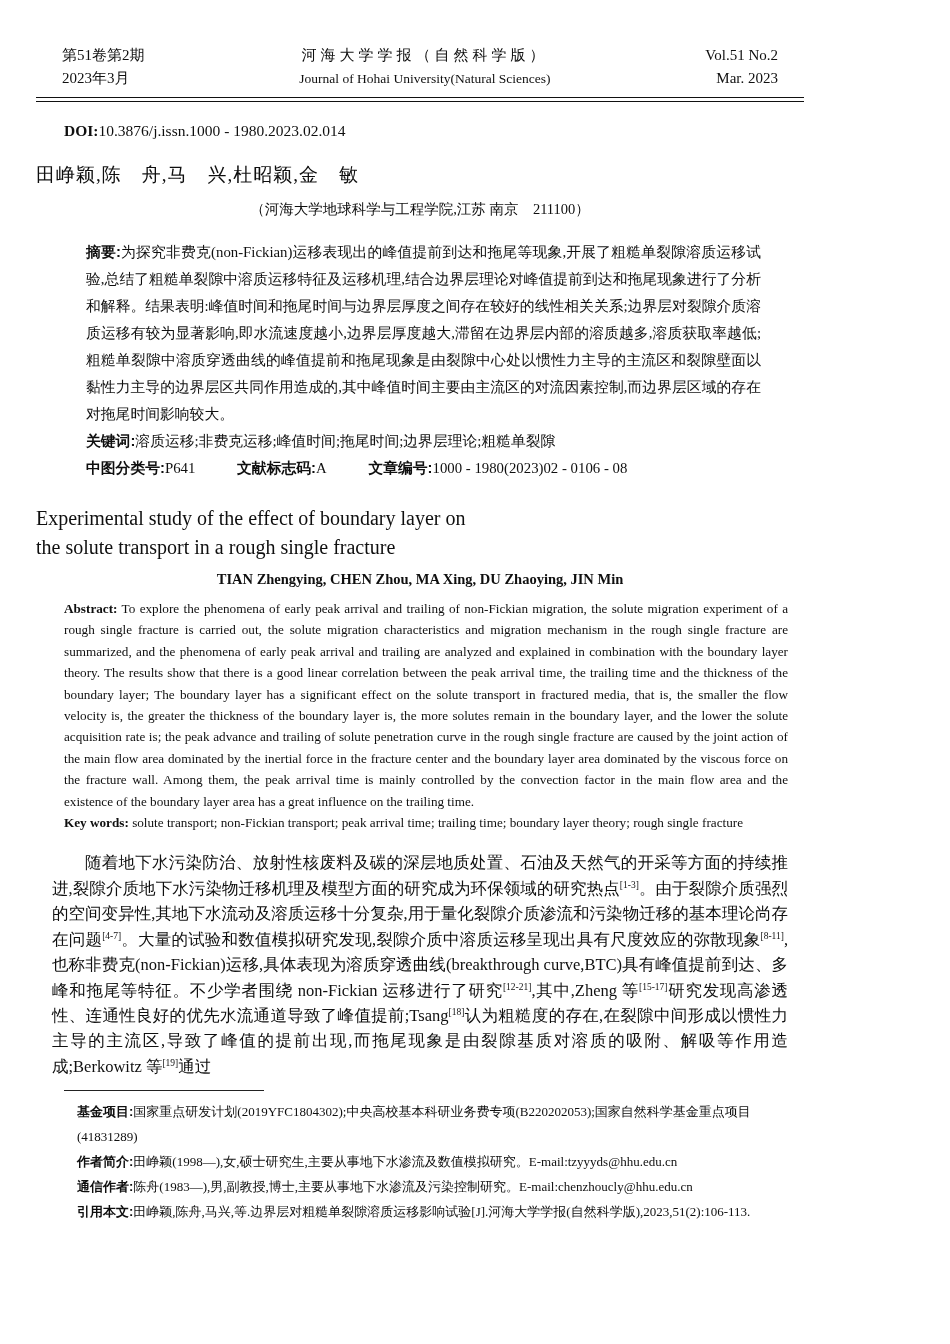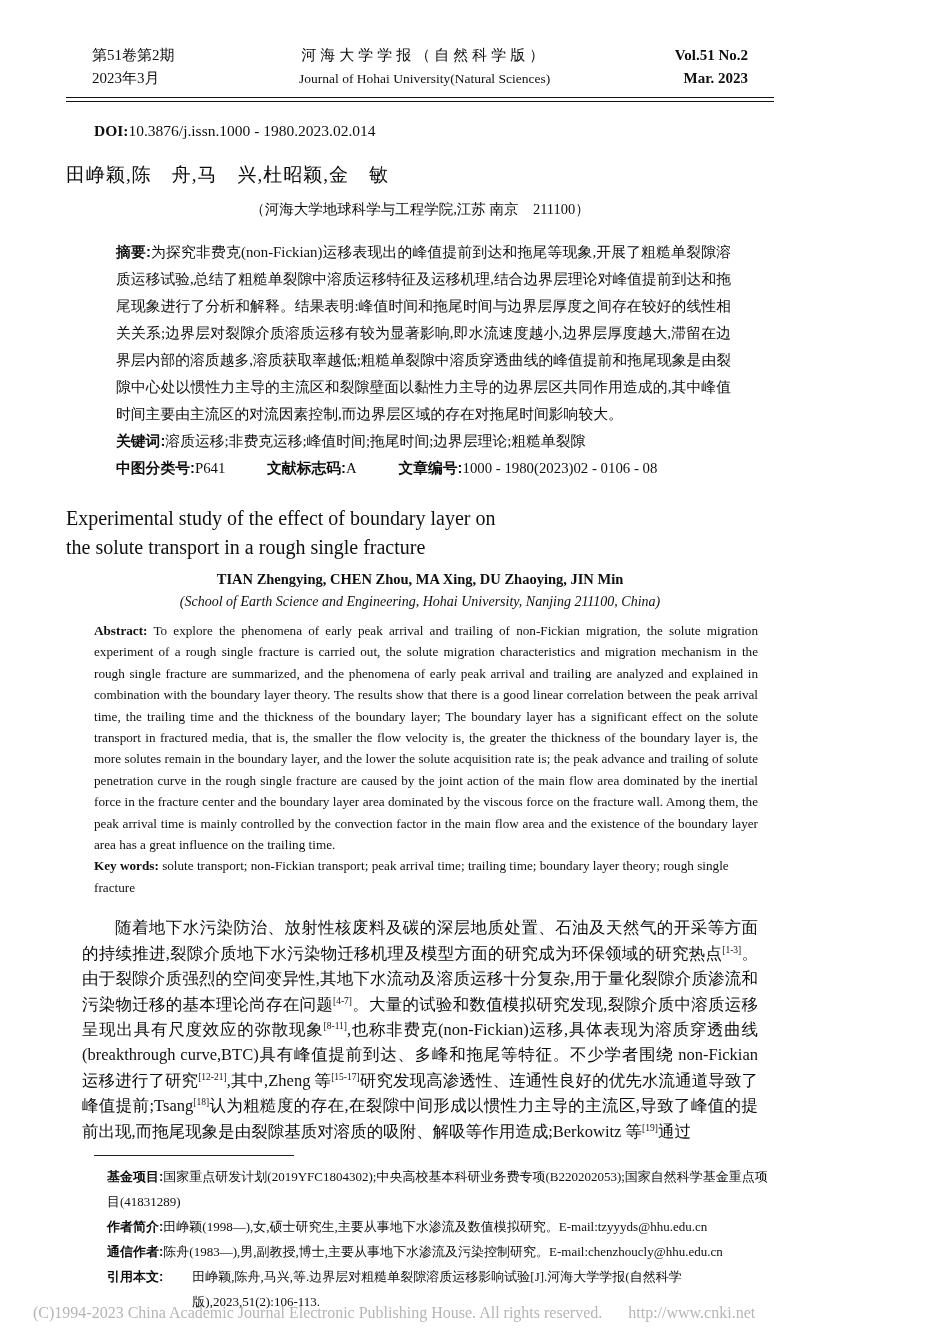--- a/index.html
+++ b/index.html
@@ -1,31 +1,31 @@
 <!DOCTYPE html>
 <html><head>
 <meta charset="utf-8">
 <style>
   html,body{margin:0;padding:0;background:#ffffff;}
   .page{
     position:relative;
     width:840px;height:1344px;
     box-sizing:border-box;
-    padding:44px 66px 0;
+    padding:44px 36px 0;
     background:#fff;
     color:#0f0f0f;
     font-family:"Liberation Serif","DejaVu Serif",serif;
     overflow:hidden;
   }
   
   .jheader{display:flex;justify-content:space-between;align-items:flex-start;padding:0 26px 0 26px;}
   .jh-col{font-size:15px;line-height:23px;}
   .jh-left{text-align:left;white-space:nowrap;}
   .jh-center{text-align:center;flex:1;}
-  .jh-right{text-align:right;white-space:nowrap;font-weight:bold;}
+  .jh-right{text-align:right;white-space:nowrap;}
   .jh-cn{letter-spacing:4px;}
   .jh-en{font-size:13.5px;letter-spacing:0;}
   .rule-double{margin-top:7px;height:3px;border-top:1.6px solid #111;border-bottom:1.6px solid #111;}
   
   .doi{margin:20px 0 0 28px;font-size:15.5px;}
   .doi b{font-weight:bold;}
   
   .title-cn{margin-top:26px;text-align:center;font-size:32px;font-weight:bold;letter-spacing:3px;}
   .authors-cn{margin-top:22px;text-align:left;font-size:19px;letter-spacing:1px;}
   .affil-cn{margin-top:12px;text-align:center;font-size:14.5px;}
@@ -43,21 +43,21 @@
   .abs-en{margin:10px 16px 0 28px;font-size:13.2px;line-height:21.4px;text-align:justify;}
   .abs-en b{font-style:normal;}
   .kw-en{margin:0 16px 0 28px;font-size:13.2px;line-height:21.4px;}
   
   .body-par{margin:17px 16px 0 16px;font-size:16.5px;line-height:25.4px;text-align:justify;text-indent:2em;}
   .body-par sup{font-size:9.5px;line-height:0;}
   
   .fn-rule{margin:11px 0 0 28px;width:200px;border-top:1.3px solid #222;}
   .footnotes{margin:8px 0 0 41px;font-size:13px;line-height:25px;}
   .fn-label{font-family:"Liberation Sans","DejaVu Sans",sans-serif;font-weight:bold;}
-  .fn-cite{display:flex;gap:29px;}
+  .fn-cite{display:flex;}
   .fn-cite .fn-label{flex:0 0 auto;}
   .fn-cite-body{flex:1;}
   
   .copyright{position:absolute;left:33px;bottom:22px;font-size:16px;color:#b5b5b5;font-family:"Liberation Serif","DejaVu Serif",serif;}
   .copyright .url{margin-left:26px;}
   sup{vertical-align:super;}
 </style>
 </head>
 <body>
 
@@ -92,36 +92,34 @@
     <span class="cls-item"><span class="cls-label">中图分类号:</span><span>P641</span></span>
     <span class="cls-item"><span class="cls-label">文献标志码:</span><span>A</span></span>
     <span class="cls-item"><span class="cls-label">文章编号:</span><span>1000 - 1980(2023)02 - 0106 - 08</span></span>
   </div>
 
   <div class="title-en">
     <div>Experimental study of the effect of boundary layer on</div>
     <div>the solute transport in a rough single fracture</div>
   </div>
   <div class="authors-en">TIAN Zhengying, CHEN Zhou, MA Xing, DU Zhaoying, JIN Min</div>
-  <div class="affil-en">(School of Earth Science and Engineering, Hohai University, Nanjing 211100, China)</div>
 
   <div class="abs-en"><b>Abstract:</b><span> To explore the phenomena of early peak arrival and trailing of non-Fickian migration, the solute migration experiment of a rough single fracture is carried out, the solute migration characteristics and migration mechanism in the rough single fracture are summarized, and the phenomena of early peak arrival and trailing are analyzed and explained in combination with the boundary layer theory. The results show that there is a good linear correlation between the peak arrival time, the trailing time and the thickness of the boundary layer; The boundary layer has a significant effect on the solute transport in fractured media, that is, the smaller the flow velocity is, the greater the thickness of the boundary layer is, the more solutes remain in the boundary layer, and the lower the solute acquisition rate is; the peak advance and trailing of solute penetration curve in the rough single fracture are caused by the joint action of the main flow area dominated by the inertial force in the fracture center and the boundary layer area dominated by the viscous force on the fracture wall. Among them, the peak arrival time is mainly controlled by the convection factor in the main flow area and the existence of the boundary layer area has a great influence on the trailing time.</span></div>
 
   <div class="kw-en"><b>Key words:</b><span> solute transport; non-Fickian transport; peak arrival time; trailing time; boundary layer theory; rough single fracture</span></div>
 
   <div class="body-par">随着地下水污染防治、放射性核废料及碳的深层地质处置、石油及天然气的开采等方面的持续推进,裂隙介质地下水污染物迁移机理及模型方面的研究成为环保领域的研究热点<sup>[1-3]</sup>。由于裂隙介质强烈的空间变异性,其地下水流动及溶质运移十分复杂,用于量化裂隙介质渗流和污染物迁移的基本理论尚存在问题<sup>[4-7]</sup>。大量的试验和数值模拟研究发现,裂隙介质中溶质运移呈现出具有尺度效应的弥散现象<sup>[8-11]</sup>,也称非费克(non-Fickian)运移,具体表现为溶质穿透曲线(breakthrough curve,BTC)具有峰值提前到达、多峰和拖尾等特征。不少学者围绕 non-Fickian 运移进行了研究<sup>[12-21]</sup>,其中,Zheng 等<sup>[15-17]</sup>研究发现高渗透性、连通性良好的优先水流通道导致了峰值提前;Tsang<sup>[18]</sup>认为粗糙度的存在,在裂隙中间形成以惯性力主导的主流区,导致了峰值的提前出现,而拖尾现象是由裂隙基质对溶质的吸附、解吸等作用造成;Berkowitz 等<sup>[19]</sup>通过</div>
 
   <div class="fn-rule"></div>
   <div class="footnotes">
     <div><span class="fn-label">基金项目:</span><span>国家重点研发计划(2019YFC1804302);中央高校基本科研业务费专项(B220202053);国家自然科学基金重点项目(41831289)</span></div>
     <div><span class="fn-label">作者简介:</span><span>田峥颖(1998—),女,硕士研究生,主要从事地下水渗流及数值模拟研究。E-mail:tzyyyds@hhu.edu.cn</span></div>
     <div><span class="fn-label">通信作者:</span><span>陈舟(1983—),男,副教授,博士,主要从事地下水渗流及污染控制研究。E-mail:chenzhoucly@hhu.edu.cn</span></div>
     <div class="fn-cite">
       <span class="fn-label">引用本文:</span>
       <span class="fn-cite-body">
         <span>田峥颖,陈舟,马兴,等.边界层对粗糙单裂隙溶质运移影响试验[J].河海大学学报(自然科学版),2023,51(2):106-113.</span>
       </span>
     </div>
   </div>
 
-  <div class="copyright"><span>(C)1994-2023 China Academic Journal Electronic Publishing House. All rights reserved.</span><span class="url">http://www.cnki.net</span></div>
 
 </div>
 
 </body></html>

